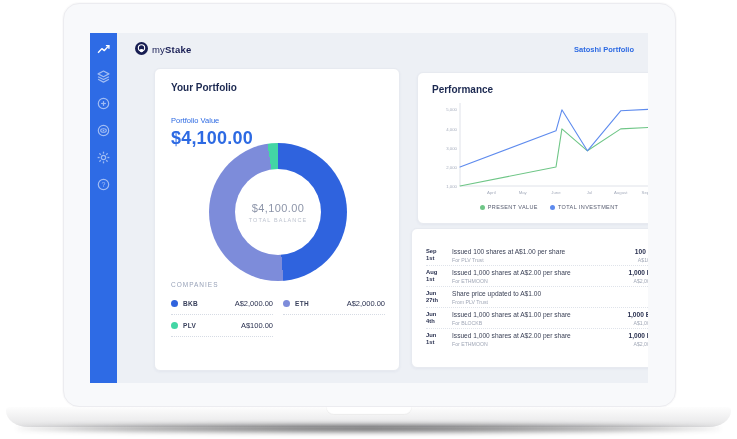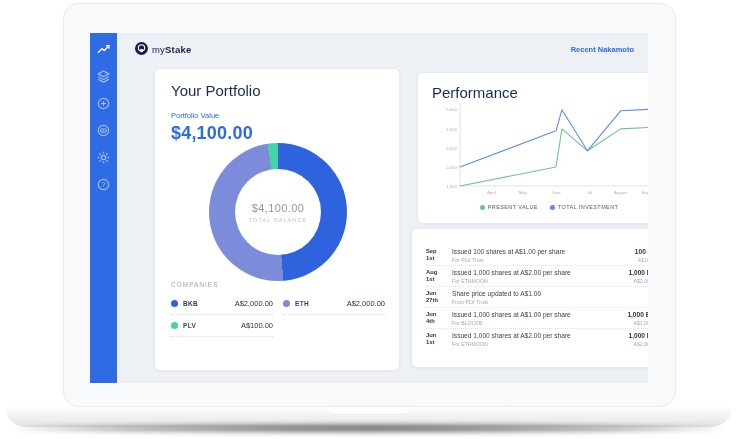--- a/index.html
+++ b/index.html
@@ -32,27 +32,27 @@
 
   .app-header { position:absolute; left:0; top:0; right:0; height:33px;
     display:flex; align-items:center; justify-content:space-between; padding:0 14px 0 18px; }
   .logo { display:flex; align-items:center; gap:4px; cursor:pointer; }
   .logo-text { font-size:9.5px; color:#181d54; letter-spacing:.2px;text-align:right; }
   .logo-text b { font-weight:bold; }
   .user-name { font-size:7.5px; font-weight:bold; color:#2d6ae3; cursor:pointer; }
 
   .card { position:absolute; background:#ffffff; border:1px solid #e7eaf0; border-radius:6px;
     box-shadow:0 1px 3px rgba(40,60,120,0.05); }
-  .card-title { font-size:15px; font-weight:normal; color:#1c2951; }
+  .card-title { font-size:10px; font-weight:bold; color:#1c2951; }
 
   
   #portfolio-card { left:37px; top:35px; width:246px; height:303px; padding:13px 16px; }
   .pv-row { display:flex; margin-top:12px; }
   .pv-col1 { width:128px; }
-  .small-blue-label { font-size:7.5px; color:#2d6ae3; margin-bottom:3px; }
+  .small-blue-label { font-size:7.5px; color:#2d6ae3; margin-bottom:3px;margin-top:11px; }
   .pv-value { font-size:18px; font-weight:bold; color:#2d6ae3; letter-spacing:.2px; }
   .ytd-value { font-size:10.5px; font-weight:bold; color:#20294d; margin-top:2px; }
 
   .donut-wrap { position:absolute; left:54px; top:74px; width:138px; height:138px; }
   .donut { width:138px; height:138px; border-radius:50%; }
   .donut-hole { position:absolute; left:26px; top:26px; width:86px; height:86px;
     background:#ffffff; border-radius:50%; display:flex; flex-direction:column;
     align-items:center; justify-content:center; }
   .donut-value { font-size:11px; color:#8d95a9; letter-spacing:.4px; }
   .donut-label { font-size:5.5px; color:#bdc3cf; letter-spacing:1.1px; margin-top:3px; }
@@ -142,21 +142,21 @@
 
       <div class="app-header">
         <div class="logo">
           <span id="logo-mark"><svg width="13" height="13" viewBox="0 0 14 14">
      <circle cx="7" cy="7" r="7" fill="#171d52"></circle>
      <circle cx="7" cy="6.3" r="3.4" fill="none" stroke="#fff" stroke-width="1.2"></circle>
      <rect x="5.1" y="7.6" width="3.8" height="3.4" rx="1.6" fill="#fff"></rect>
    </svg></span>
           <span class="logo-text"><span>my</span><b>Stake</b></span>
         </div>
-        <span class="user-name">Recent Nakamoto</span>
+        <span class="user-name">Satoshi Portfolio</span>
       </div>
 
       <div class="card" id="portfolio-card">
         <div class="card-title">Your Portfolio</div>
         <div class="pv-row">
           <div class="pv-col1">
             <div class="small-blue-label">Portfolio Value</div>
             <div class="pv-value">$4,100.00</div>
           </div>
         </div>

